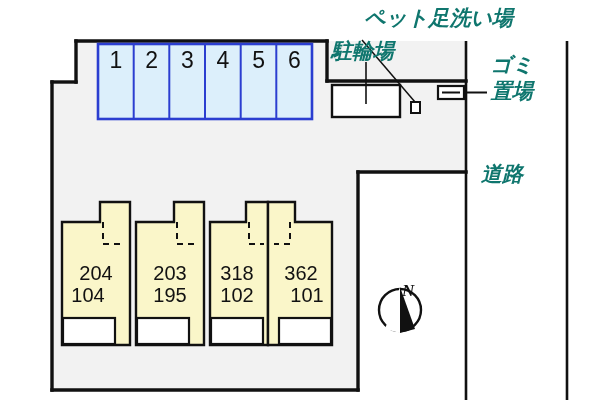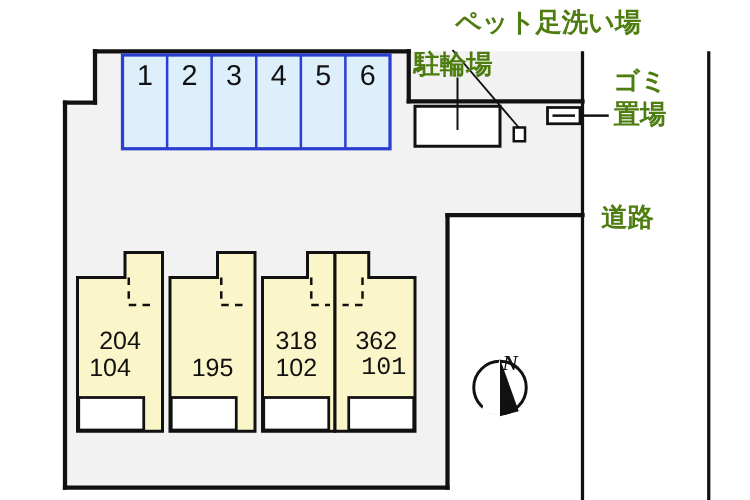--- a/index.html
+++ b/index.html
@@ -2,22 +2,22 @@
 <html><head>
 <meta charset="utf-8">
 <style>
   html,body{margin:0;padding:0;background:#ffffff;}
   body{width:600px;height:400px;overflow:hidden;
        font-family:"Liberation Sans","DejaVu Sans",sans-serif;}
   #stage{position:relative;width:600px;height:400px;background:#ffffff;}
 
   svg{position:absolute;left:0;top:0;width:600px;height:400px;}
 
-  .lbl{position:absolute;white-space:nowrap;color:#4d7c0f;
-       font-family:"DejaVu Sans","Liberation Sans",sans-serif;}
+  .lbl{position:absolute;white-space:nowrap;color:#0f766e;
+       font-family:"DejaVu Sans","Liberation Sans",sans-serif;font-style:italic;}
 
   .jp{font-size:21px;font-weight:700;letter-spacing:0px;line-height:1.05;}
   .jp-v{font-size:21px;font-weight:700;line-height:1.02;text-align:center;}
   .stall-num{position:absolute;font-size:23px;color:#111111;font-weight:400;
              text-align:center;font-family:"Liberation Sans","DejaVu Sans",sans-serif;}
   .unit-num{position:absolute;text-align:center;font-size:20px;color:#111111;
             line-height:1.12;font-family:"Liberation Sans","DejaVu Sans",sans-serif;}
   .compass-n{position:absolute;font-size:17px;font-weight:700;font-style:italic;
              color:#111111;font-family:"Liberation Serif","DejaVu Serif",serif;}
   .wm{position:absolute;left:170px;top:150px;font-size:46px;color:#f3f3f3;
@@ -124,23 +124,24 @@
   <div class="lbl jp" style="left:364px;top:7px;">ペット足洗い場</div>
 
   <div class="lbl jp-v" style="left:489px;top:55px;width:46px;">ゴミ</div>
   <div class="lbl jp-v" style="left:489px;top:81px;width:46px;">置場</div>
 
   <div class="lbl jp" style="left:481px;top:163px;">道路</div>
 
   <div class="unit-num" style="left:62px;top:262px;width:68px;">204</div>
   <div class="unit-num" style="left:62px;top:284px;width:52px;">104</div>
 
+  <div class="unit-num" style="left:136px;top:262px;width:68px;">203</div>
   <div class="unit-num" style="left:136px;top:284px;width:68px;">195</div>
 
   <div class="unit-num" style="left:205px;top:262px;width:64px;">318</div>
   <div class="unit-num" style="left:205px;top:284px;width:64px;">102</div>
 
   <div class="unit-num" style="left:270px;top:262px;width:62px;">362</div>
-  <div class="unit-num" style="left:270px;top:284px;width:74px;font-family:Liberation Mono, monospace;">101</div>
+  <div class="unit-num" style="left:270px;top:284px;width:74px;">101</div>
 
   <div class="compass-n" style="left:402px;top:281px;">N</div>
 
 </div>
 
 </body></html>

